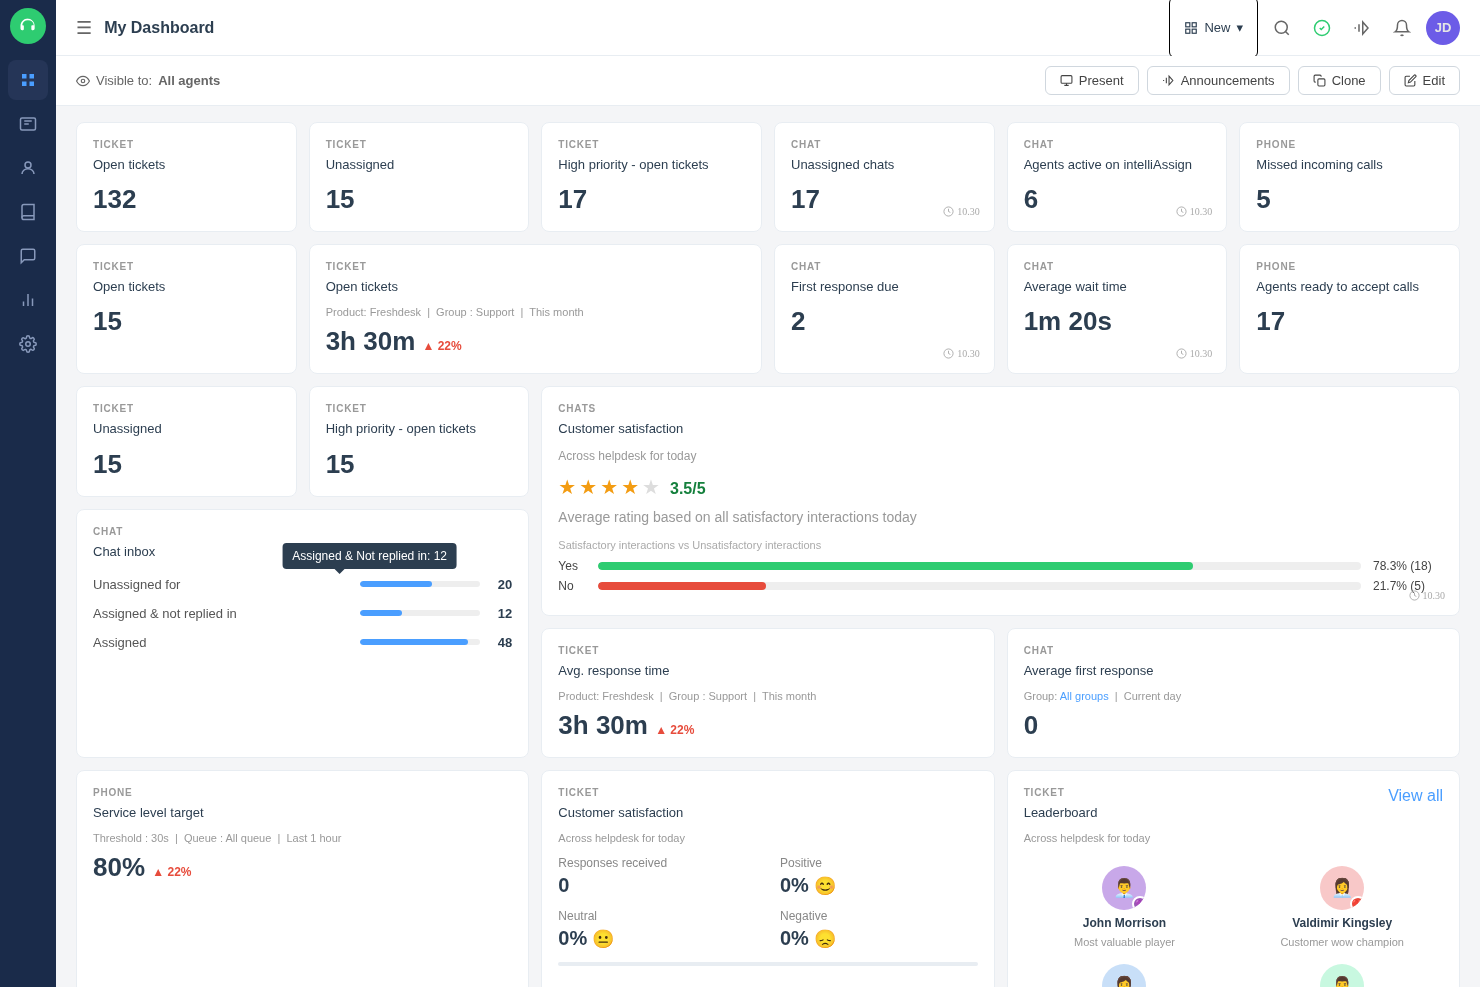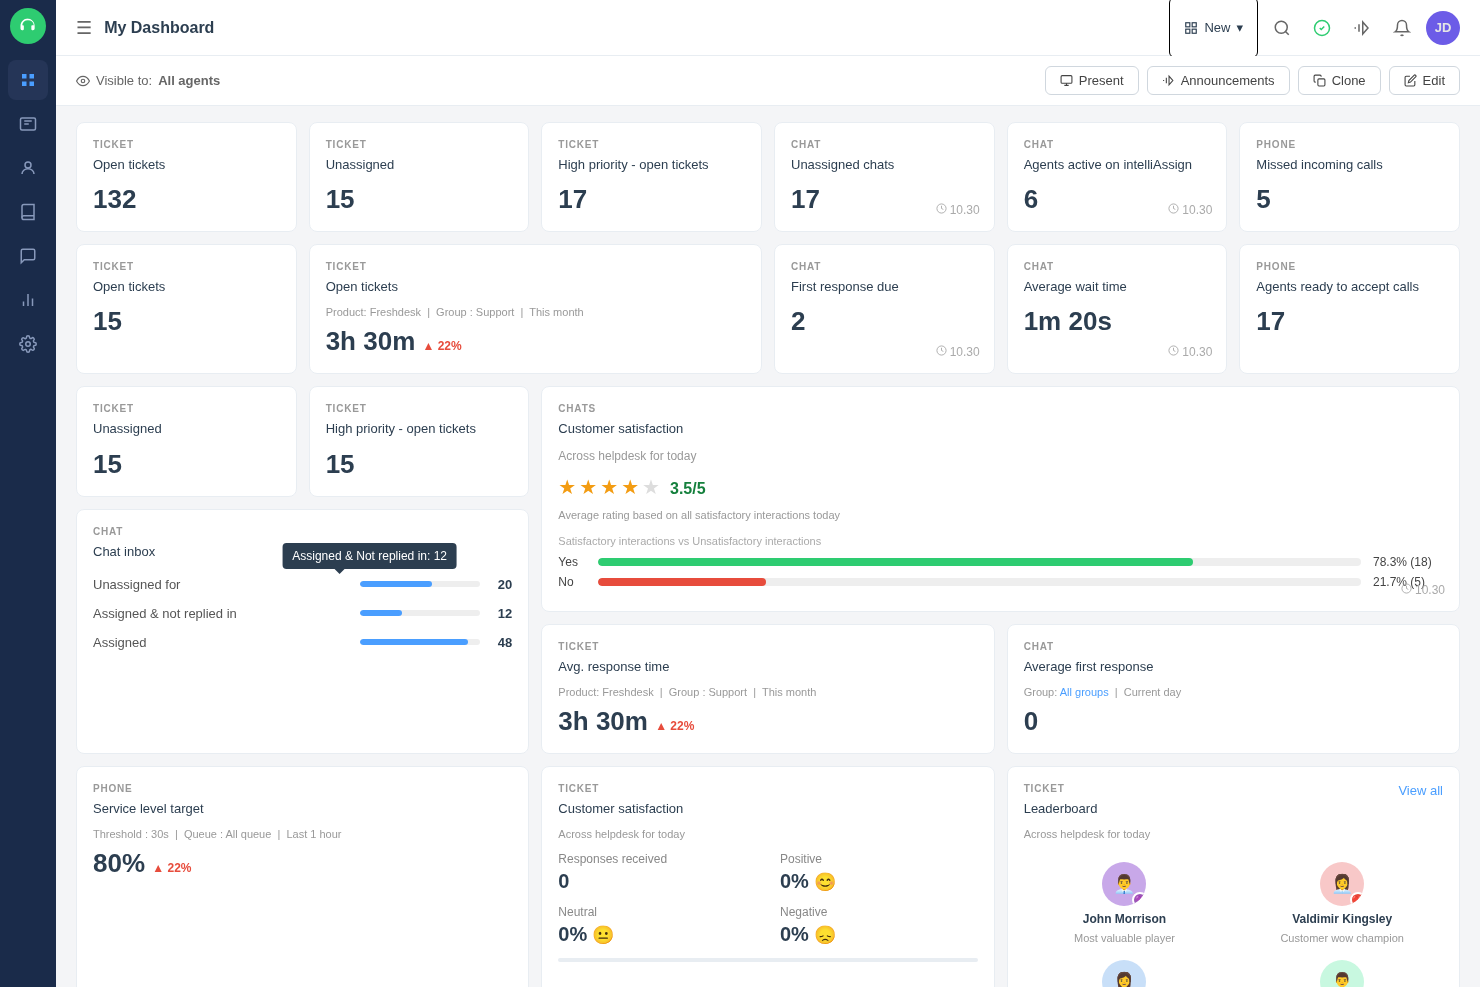--- a/index.html
+++ b/index.html
@@ -33,21 +33,21 @@
 
     
     .dashboard { flex: 1; overflow-y: auto; padding: 16px 20px; display: grid; grid-template-columns: repeat(6, 1fr); gap: 12px; align-content: start; }
 
     
     .card { background: white; border-radius: 8px; padding: 16px; border: 1px solid #e8edf2; position: relative; }
     .card-label { font-size: 10px; font-weight: 600; color: #999; letter-spacing: 0.8px; text-transform: uppercase; margin-bottom: 6px; }
     .card-title { font-size: 13px; color: #2c3e50; font-weight: 500; margin-bottom: 10px; line-height: 1.4; }
     .card-value { font-size: 26px; font-weight: 700; color: #2c3e50; }
     .card-subtitle { font-size: 11px; color: #999; margin-top: 2px; }
-    .card-time { position: absolute; bottom: 14px; right: 14px; font-size: 12px; color: #aaa; display: flex; align-items: flex-start; gap: 3px; }
+    .card-time { position: absolute; bottom: 14px; right: 14px; font-size: 10px; color: #aaa; display: flex; align-items: flex-start; gap: 3px; font-family: Liberation Serif, serif; }
 
     
     .span-1 { grid-column: span 1; }
     .span-2 { grid-column: span 2; }
     .span-4 { grid-column: span 4; }
 
     .trend-up { color: #e74c3c; font-size: 12px; font-weight: 600; }
 
     
     .stars { display: flex; gap: 3px; margin-bottom: 4px; }
@@ -76,21 +76,21 @@
 
     
     .leaderboard-grid { display: grid; grid-template-columns: 1fr 1fr; gap: 16px; margin-top: 12px; }
     .leader-item { display: flex; flex-direction: column; align-items: center; gap: 6px; }
     .leader-avatar { width: 44px; height: 44px; border-radius: 50%; background: #ddd; overflow: hidden; display: flex; align-items: center; justify-content: center; font-size: 18px; position: relative; }
     .leader-badge { position: absolute; bottom: -2px; right: -2px; width: 16px; height: 16px; border-radius: 50%; font-size: 9px; display: flex; align-items: center; justify-content: center; border: 2px solid white; }
     .leader-name { font-size: 12px; font-weight: 600; color: #2c3e50; text-align: center; }
     .leader-role { font-size: 11px; color: #999; text-align: center; }
 
     
-    .view-all { font-size: 13px; color: #4a9eff; cursor: pointer; text-decoration: none; }
+    .view-all { font-size: 16px; color: #4a9eff; cursor: pointer; text-decoration: none; }
 
     
     .card-header-row { display: flex; justify-content: space-between; align-items: flex-start; }
 
     
     .csat-label { font-size: 12px; color: #999; margin-bottom: 12px; }
     .csat-rating-row { display: flex; align-items: center; gap: 10px; margin-bottom: 6px; }
 
     
     .tsat-row { display: flex; gap: 24px; margin-bottom: 12px; }
@@ -344,21 +344,21 @@
       <div class="csat-rating-row">
         <div class="stars">
           <span class="star filled">★</span>
           <span class="star filled">★</span>
           <span class="star filled">★</span>
           <span class="star half">★</span>
           <span class="star empty">★</span>
         </div>
         <span class="rating-score">3.5/5</span>
       </div>
-      <div style="font-size:11px;color:#999;margin-bottom:14px;">Average rating based on all satisfactory interactions today</div>
+      <div style="font-size:14px;color:#999;margin-bottom:14px;">Average rating based on all satisfactory interactions today</div>
       <div class="divider-text">Satisfactory interactions vs Unsatisfactory interactions</div>
       <div class="sat-row">
         <span style="min-width:28px;">Yes</span>
         <div class="sat-bar-wrap">
             <div class="sat-bar" style="width:78%;background:#2ecc71;"></div>
           </div>
         <span class="sat-pct">78.3% (18)</span>
       </div>
       <div class="sat-row">
         <span style="min-width:28px;">No</span>

